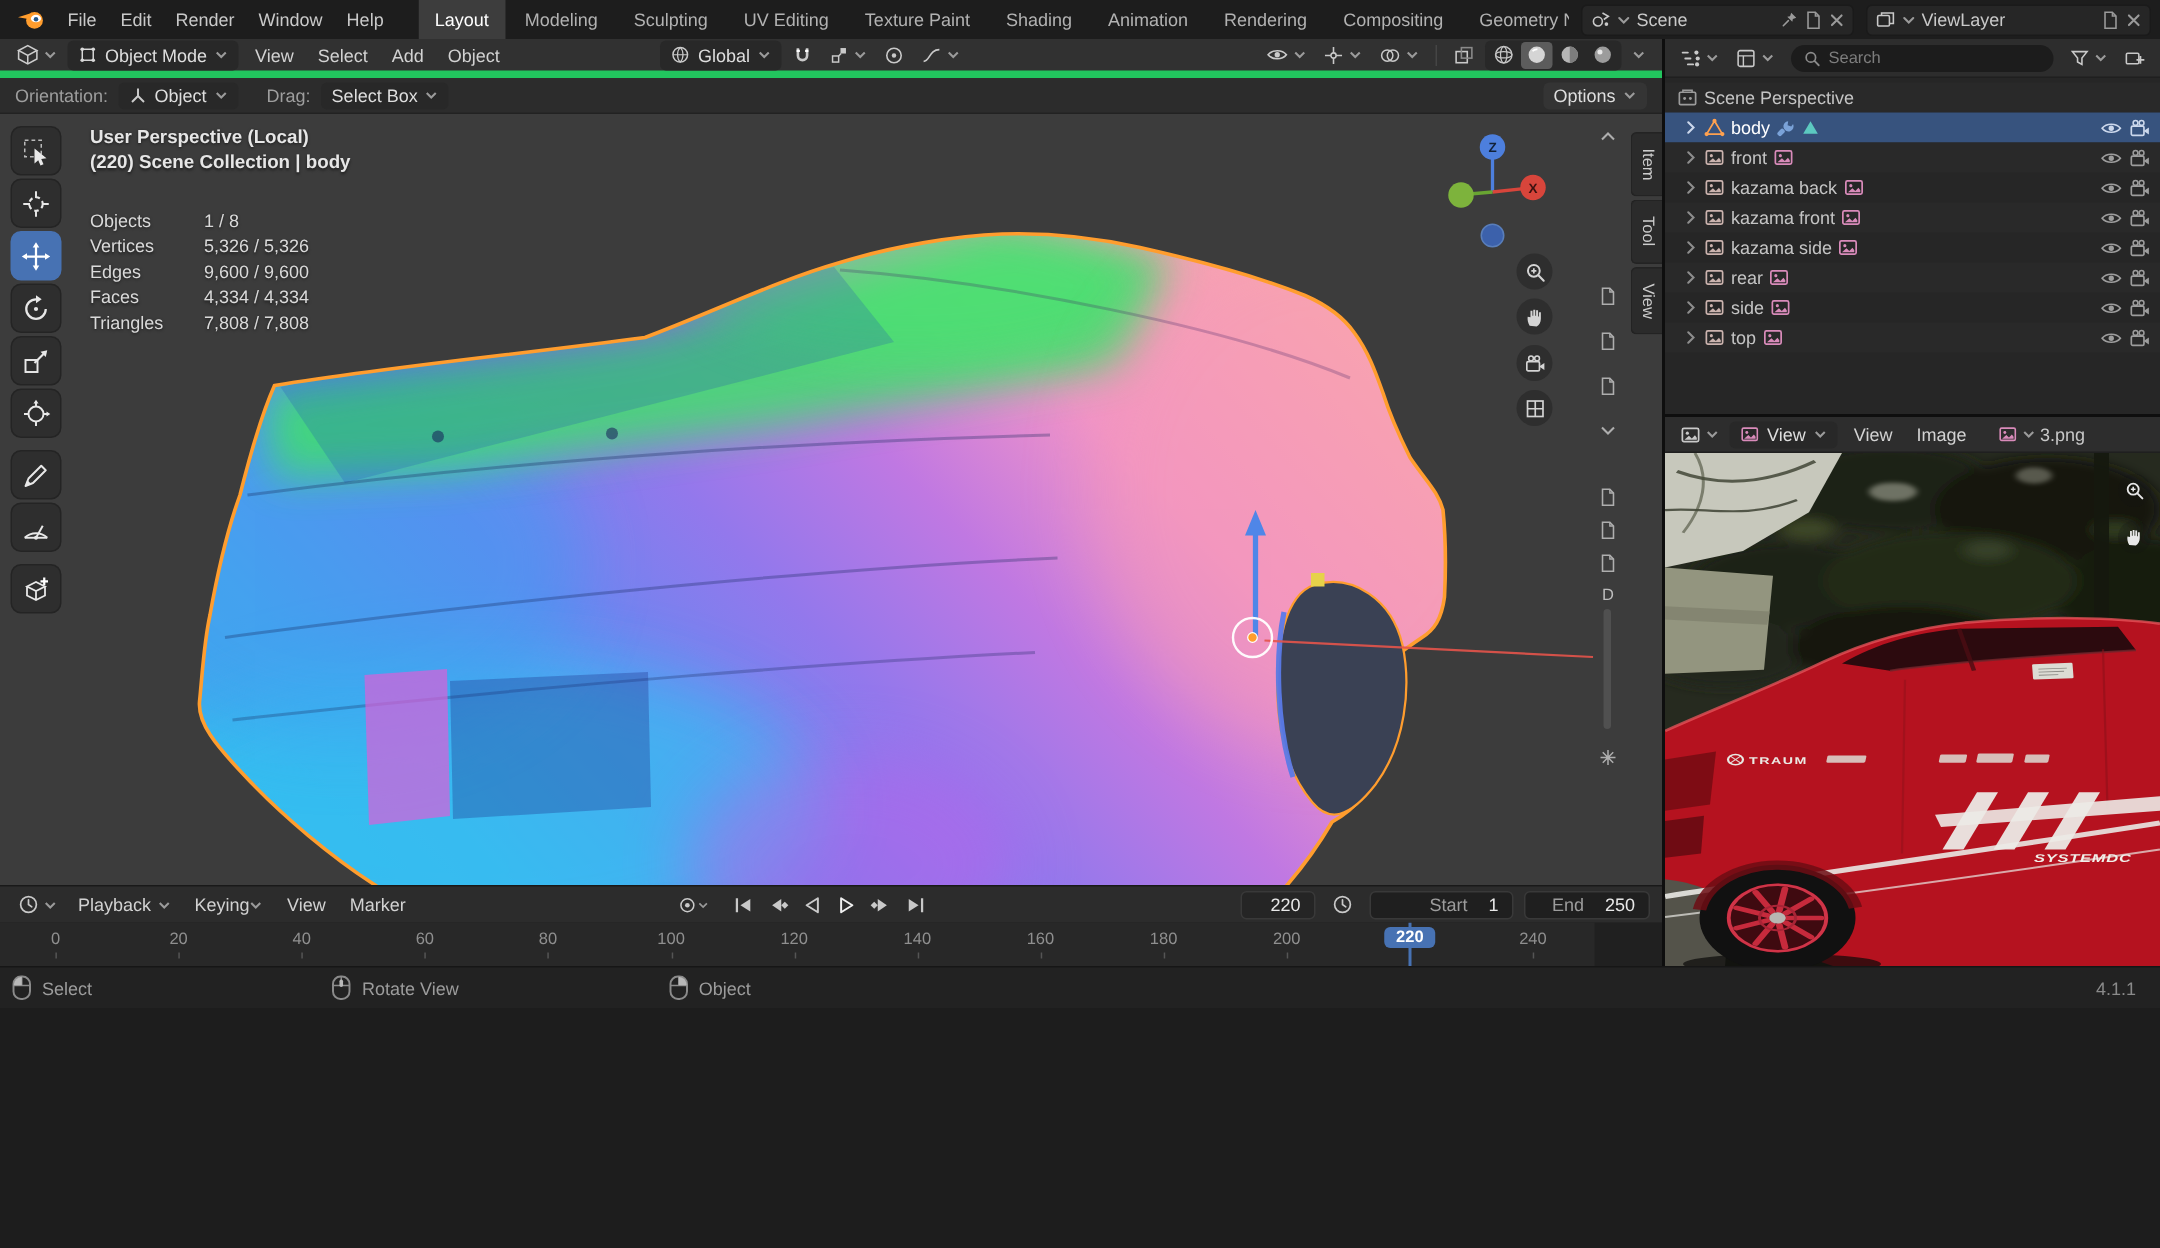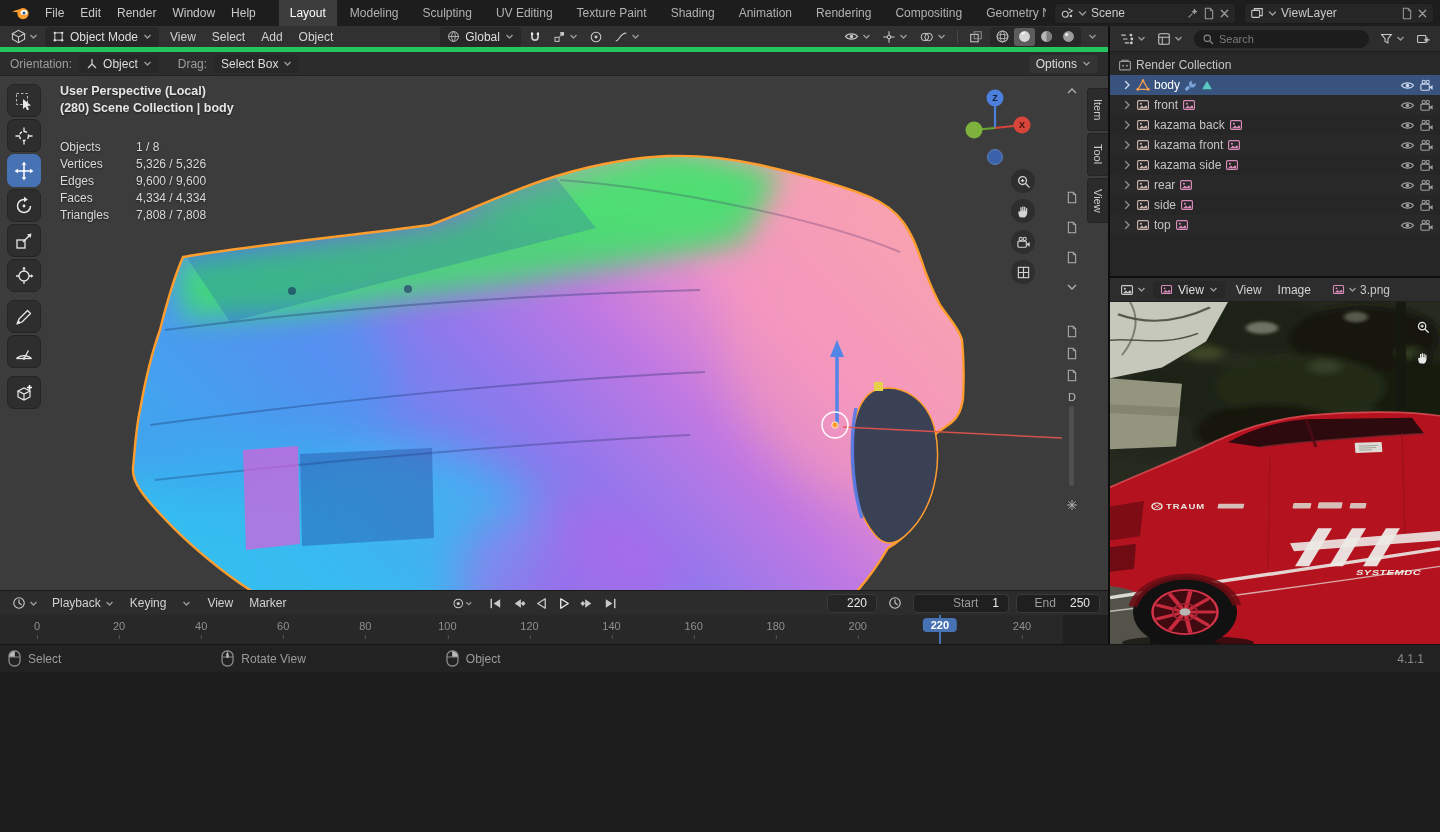--- a/index.html
+++ b/index.html
@@ -491,21 +491,21 @@
             <div class="tool g1">
               <svg width="20" height="20" viewBox="0 0 20 20">
                 <path d="M4 8 L10 5 L16 8 L10 11 Z M4 8 V14 L10 17 L16 14 V8 M10 11 V17" fill="none" stroke="#e8e8e8" stroke-width="1.2"></path>
                 <path d="M15.5 2 V7 M13 4.5 H18" stroke="#fff" stroke-width="1.5"></path>
               </svg>
             </div>
           </div>
 
         <div class="vp-overlay">
           <div class="vo-line">User Perspective (Local)</div>
-          <div class="vo-line">(280) Scene Collection | body</div>
+          <div class="vo-line">(220) Scene Collection | body</div>
           <div class="stats" id="stats">
               <div class="stat-row">
                 <span>Objects</span>
                 <span>1 / 8</span>
               </div>
               <div class="stat-row">
                 <span>Vertices</span>
                 <span>5,326 / 5,326</span>
               </div>
               <div class="stat-row">
@@ -636,21 +636,21 @@
                 <path d="M1.5 2 L4.5 5 L7.5 2" fill="none" stroke="#9a9a9a" stroke-width="1.4"></path>
               </svg>
           </div>
           <nav id="tl-menus" style="display:flex;align-items:center">
               <div class="vmenu" style="display: flex; align-items: center; gap: 4px;">
                 <span>Playback</span>
                 <svg width="9" height="7" viewBox="0 0 9 7">
                   <path d="M1.5 2 L4.5 5 L7.5 2" fill="none" stroke="#9a9a9a" stroke-width="1.4"></path>
                 </svg>
               </div>
-              <div class="vmenu" style="display: flex; align-items: center; gap: 16px;">
+              <div class="vmenu" style="display: flex; align-items: center; gap: 0;">
                 <span>Keying</span>
                 <svg width="9" height="7" viewBox="0 0 9 7">
                   <path d="M1.5 2 L4.5 5 L7.5 2" fill="none" stroke="#9a9a9a" stroke-width="1.4"></path>
                 </svg>
               </div>
               <div class="vmenu" style="display: flex; align-items: center; gap: 4px;">
                 <span>View</span>
               </div>
               <div class="vmenu" style="display: flex; align-items: center; gap: 4px;">
                 <span>Marker</span>
@@ -791,21 +791,21 @@
         <div class="ol-body" id="ol-body">
             <div class="ol-row">
               <span class="ol-ic">
                 <svg width="14" height="14" viewBox="0 0 16 16">
                   <rect x="1.8" y="4" width="12.4" height="9.5" rx="1" fill="none" stroke="currentColor" stroke-width="1.3"></rect>
                   <circle cx="5.8" cy="8.8" r="1.1" fill="currentColor"></circle>
                   <circle cx="10.2" cy="8.8" r="1.1" fill="currentColor"></circle>
                   <path d="M4.5 4 V2.5 H11.5 V4" fill="none" stroke="currentColor" stroke-width="1.2"></path>
                 </svg>
               </span>
-              <span class="ol-name">Render Collection</span>
+              <span class="ol-name">Scene Perspective</span>
             </div>
             <div class="ol-row ol-child sel">
               <span class="ol-chev">
                 <svg width="10" height="10" viewBox="0 0 10 10">
                   <path d="M3.5 1.5 L7 5 L3.5 8.5" fill="none" stroke="currentColor" stroke-width="1.4" stroke-linecap="round"></path>
                 </svg>
               </span>
               <span class="ol-ic mesh-ic">
                 <svg width="14" height="14" viewBox="0 0 16 16">
                   <path d="M8 3 L14 13 H2 Z" fill="none" stroke="currentColor" stroke-width="1.3"></path>

